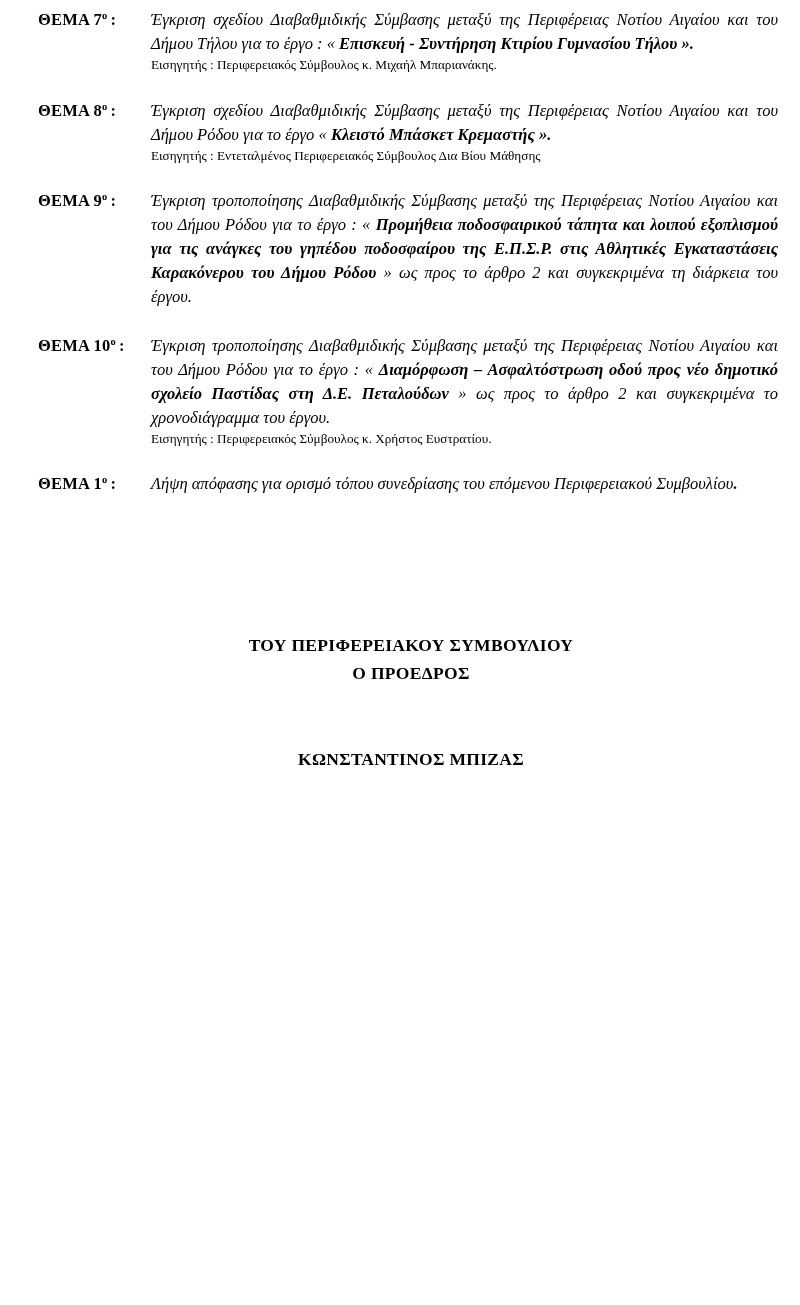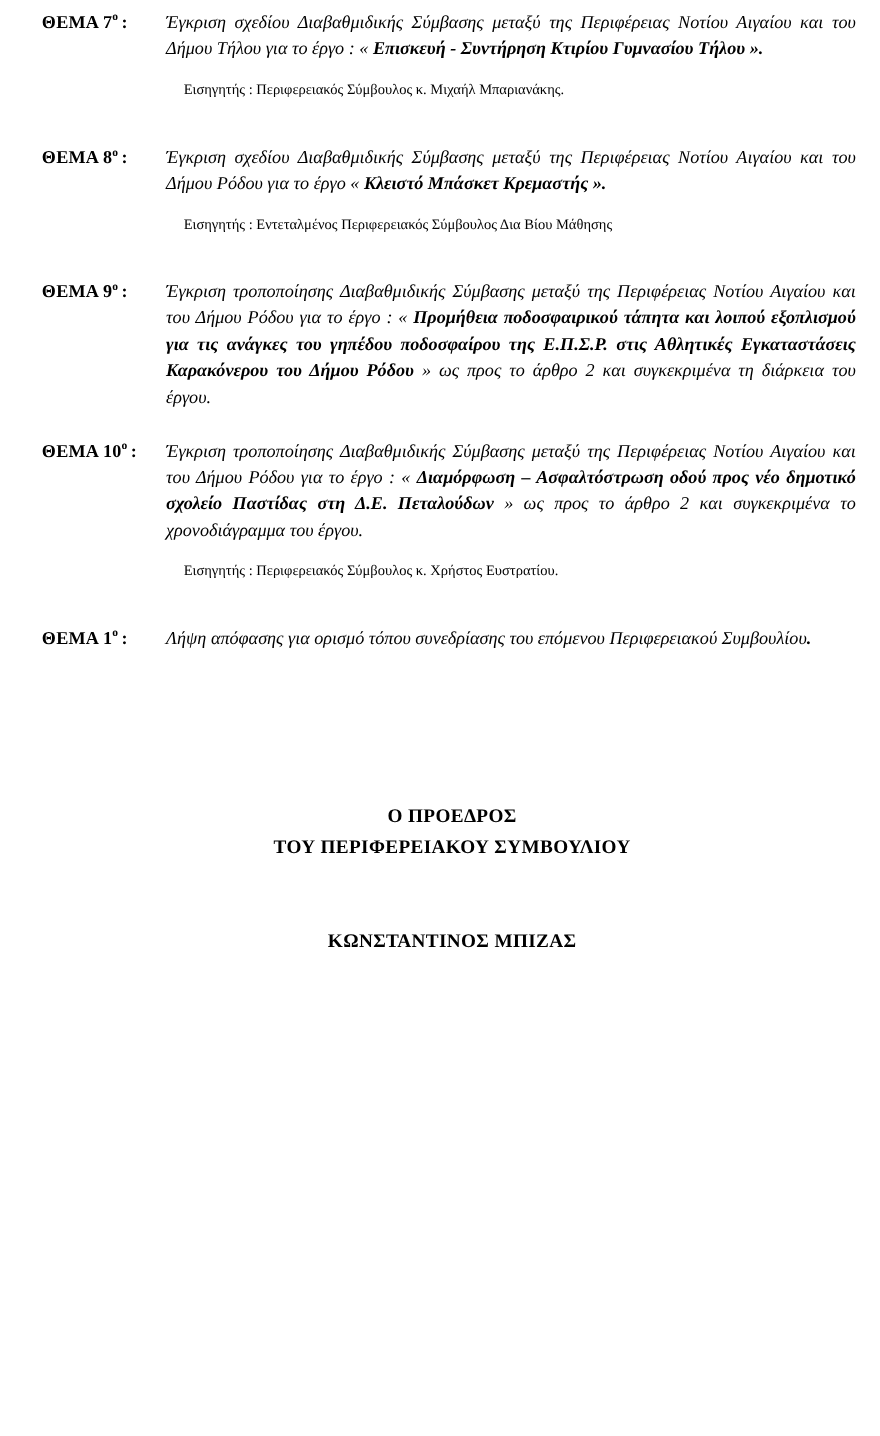--- a/index.html
+++ b/index.html
@@ -66,21 +66,21 @@
     text-justify: inter-word;
     font-size: 16.5px;
     line-height: 24px;
     font-style: italic;
   }
   .para .b {
     font-weight: bold;
   }
 
   .presenter {
-    margin: 16px;
+    margin: 0;
     font-size: 13.2px;
     line-height: 18px;
     text-align: left;
     white-space: nowrap;
   }
   .presenter.indent {
     padding-left: 6px;
   }
 
   .gap-7  { height: 25px; }
@@ -170,19 +170,19 @@
       <span>ΘΕΜΑ 1</span><span class="sup">ο</span><span class="colon">:</span>
     </div>
     <div class="item-body">
       <p class="para"><span>Λήψη απόφασης για ορισμό τόπου συνεδρίασης του επόμενου Περιφερειακού Συμβουλίου</span><span class="b">.</span></p>
     </div>
   </div>
 
   <div class="sig-spacer" style="height:135px"></div>
 
   <div class="signature">
+    <div class="sig-line">ΤΟΥ ΠΕΡΙΦΕΡΕΙΑΚΟΥ ΣΥΜΒΟΥΛΙΟΥ</div>
     <div class="sig-line">Ο ΠΡΟΕΔΡΟΣ</div>
-    <div class="sig-line">ΤΟΥ ΠΕΡΙΦΕΡΕΙΑΚΟΥ ΣΥΜΒΟΥΛΙΟΥ</div>
     <div class="sig-spacer"></div>
     <div class="sig-name">ΚΩΝΣΤΑΝΤΙΝΟΣ ΜΠΙΖΑΣ</div>
   </div>
 
 </div>
 
 </body></html>

